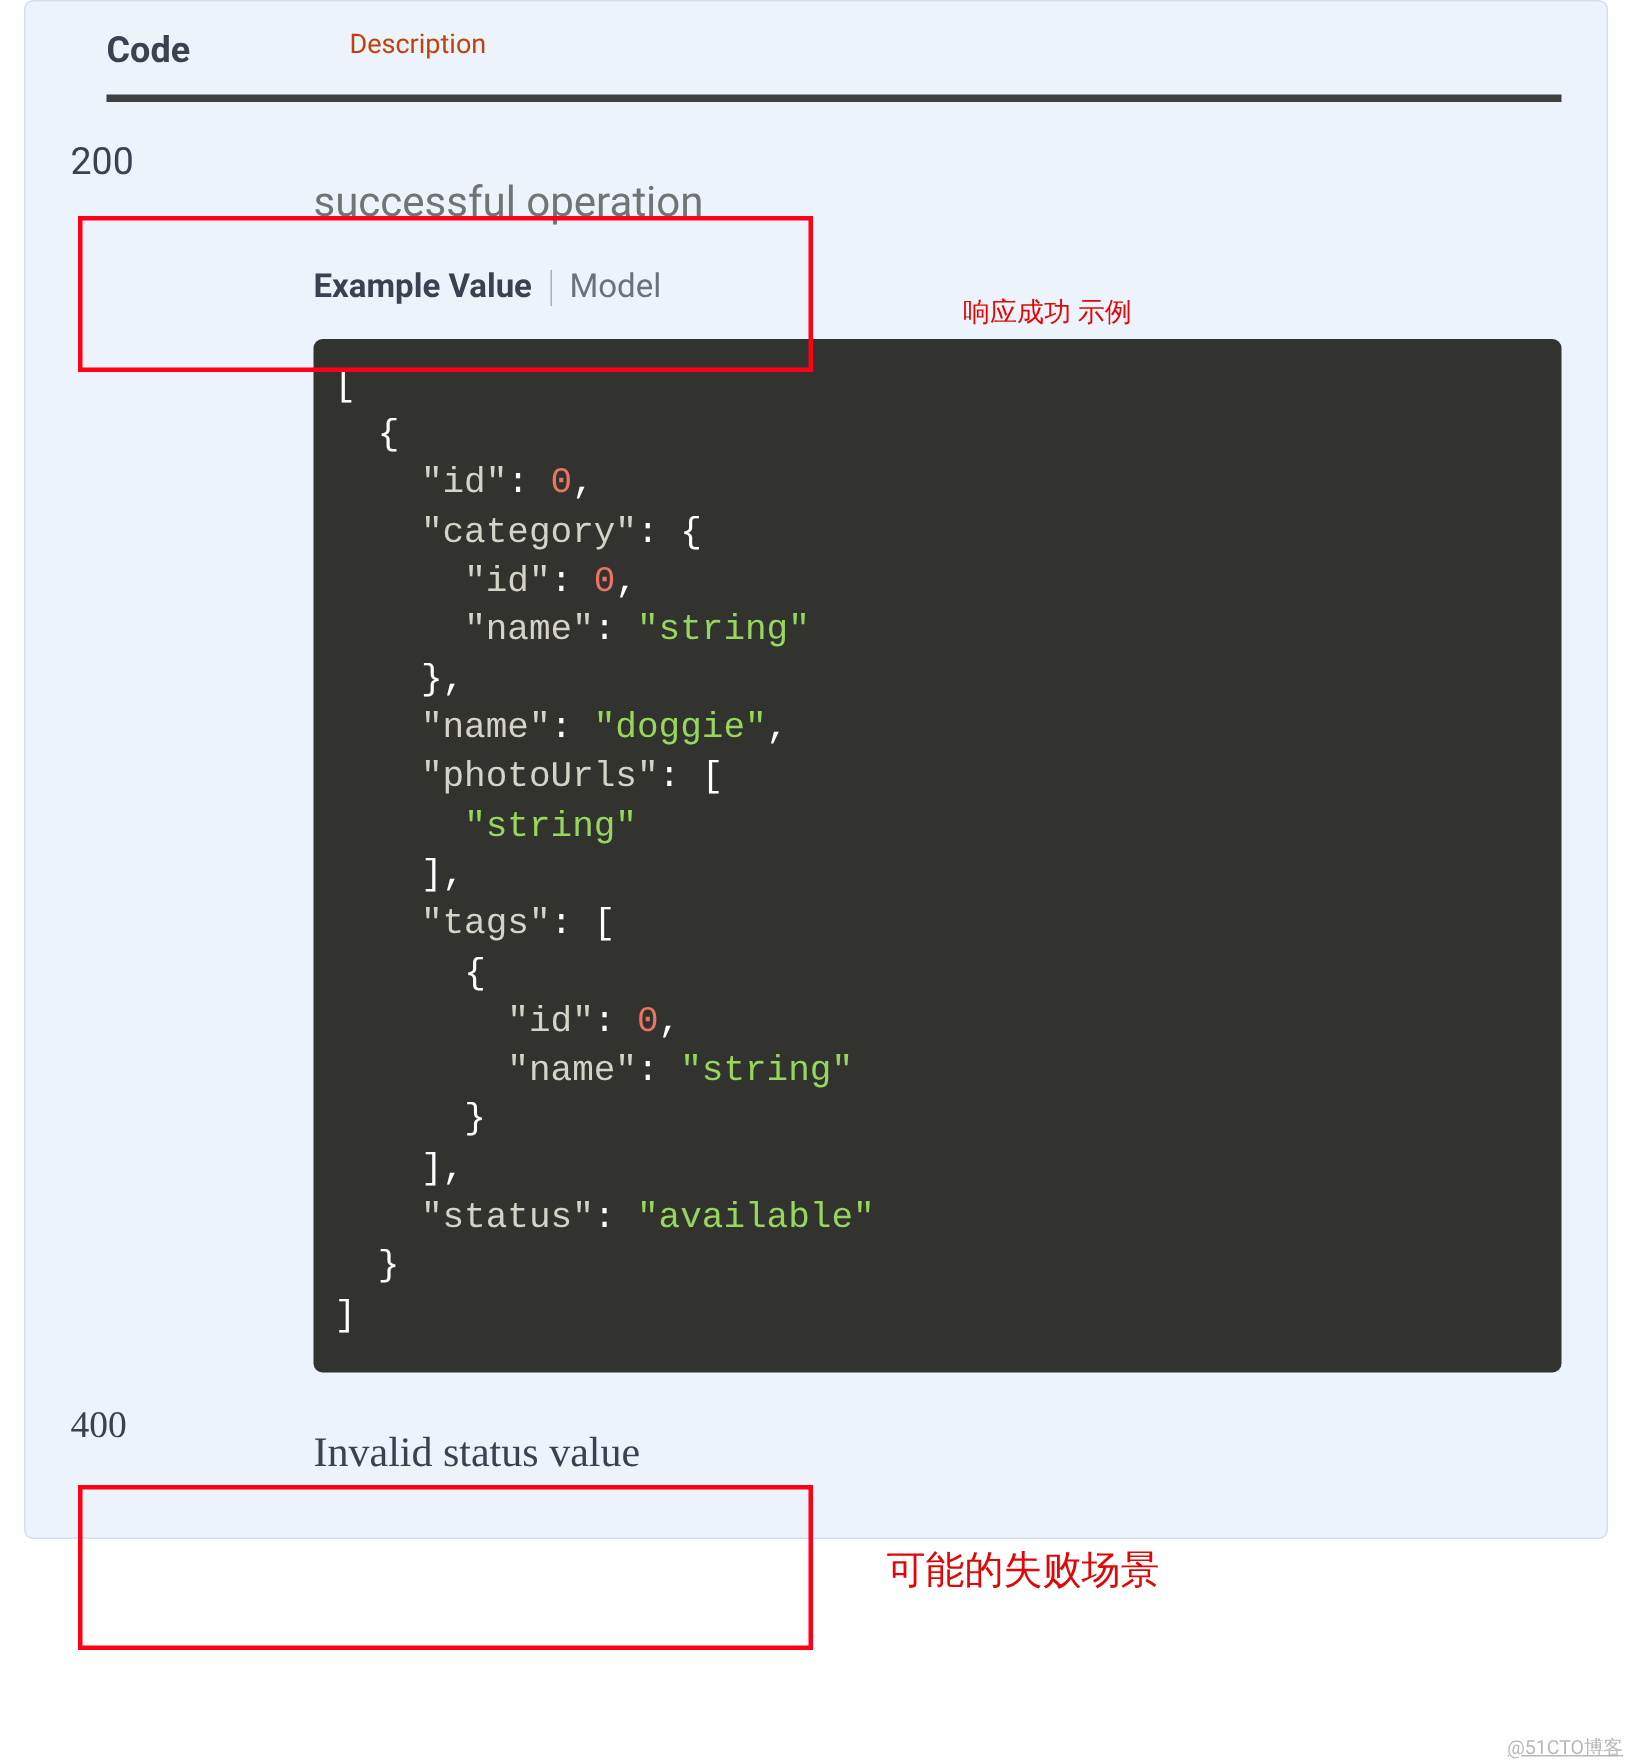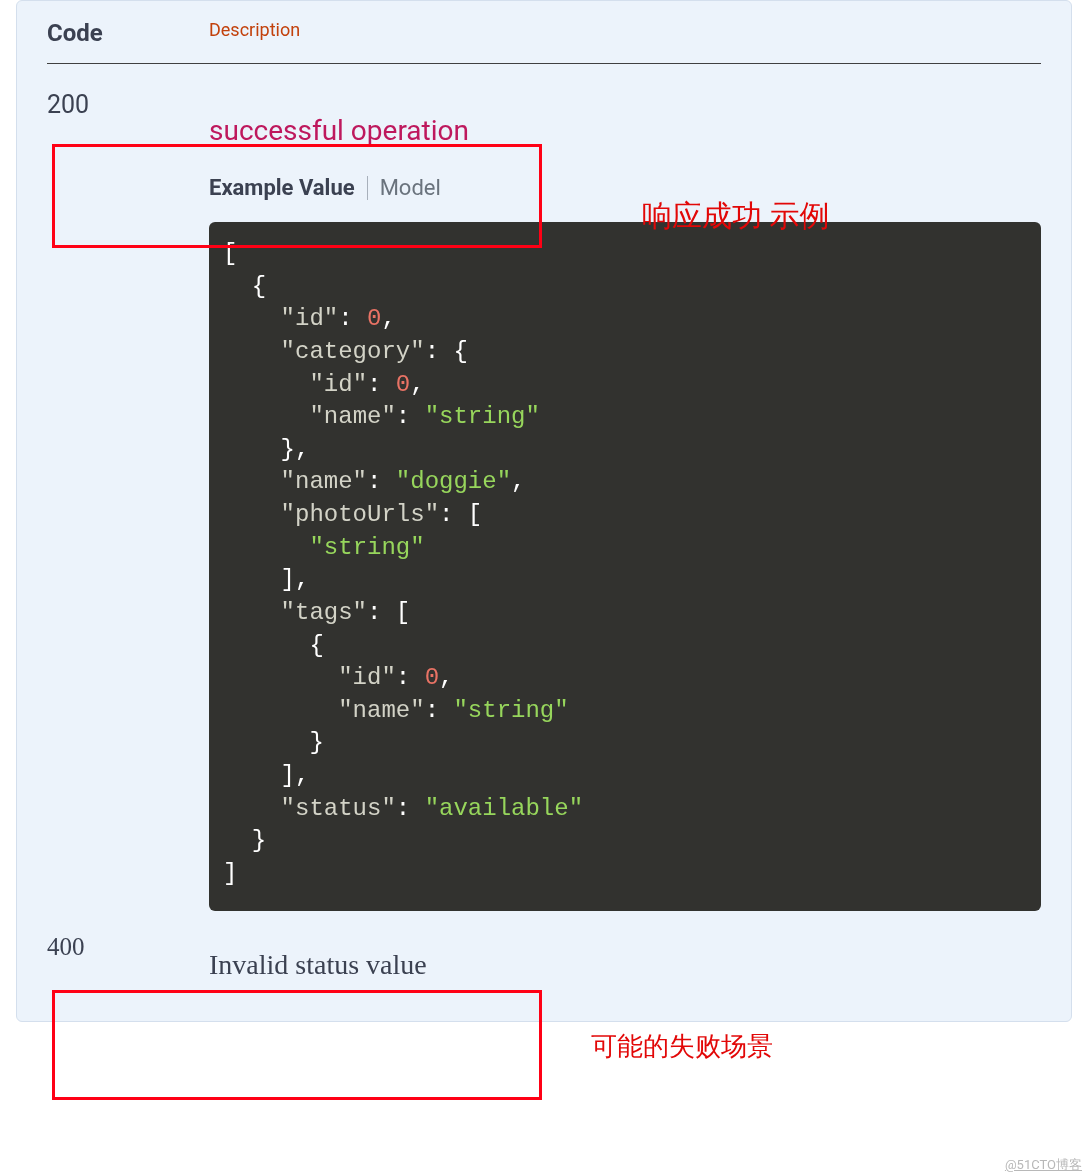--- a/index.html
+++ b/index.html
@@ -24,22 +24,23 @@
     }
     .section-title {
       font-size: 20px;
       font-weight: 700;
       color: #3b4151;
       margin-bottom: 30px;
     }
     .table-head {
       display: flex;
       padding-bottom: 16px;
-      border-bottom: 1px solid #404040;
+      border-bottom: 5px solid #404040;
       margin-bottom: 0;
+      margin-left: 24px;
     }
     .head-code {
       width: 162px;
       font-size: 24px;
       font-weight: 700;
       color: #3b4151;
     }
     .head-desc {
       font-size: 18px;
       font-weight: 400;
@@ -57,21 +58,21 @@
       width: 162px;
       font-size: 25px;
       color: #3b4151;
       padding-top: 2px;
     }
     .desc-col {
       flex: 1;
     }
     .desc-text {
       font-size: 28px;
-      color: #be185d;
+      color: #737373;
       margin-top: 26px;
     }
     .redbox1 {
       position: absolute;
       border: 3px solid #ff0015;
       left: 35px;
       top: 143px;
       width: 490px;
       height: 104px;
       pointer-events: none;
@@ -81,21 +82,21 @@
       border: 3px solid #ff0015;
       left: 35px;
       top: 989px;
       width: 490px;
       height: 110px;
       pointer-events: none;
     }
     .annotation1 {
       position: absolute;
       color: #e20707;
-      font-size: 30px;
+      font-size: 18px;
       left: 625px;
       top: 195px;
     }
     .annotation2 {
       position: absolute;
       color: #e20707;
       font-size: 26px;
       left: 574px;
       top: 1028px;
     }

